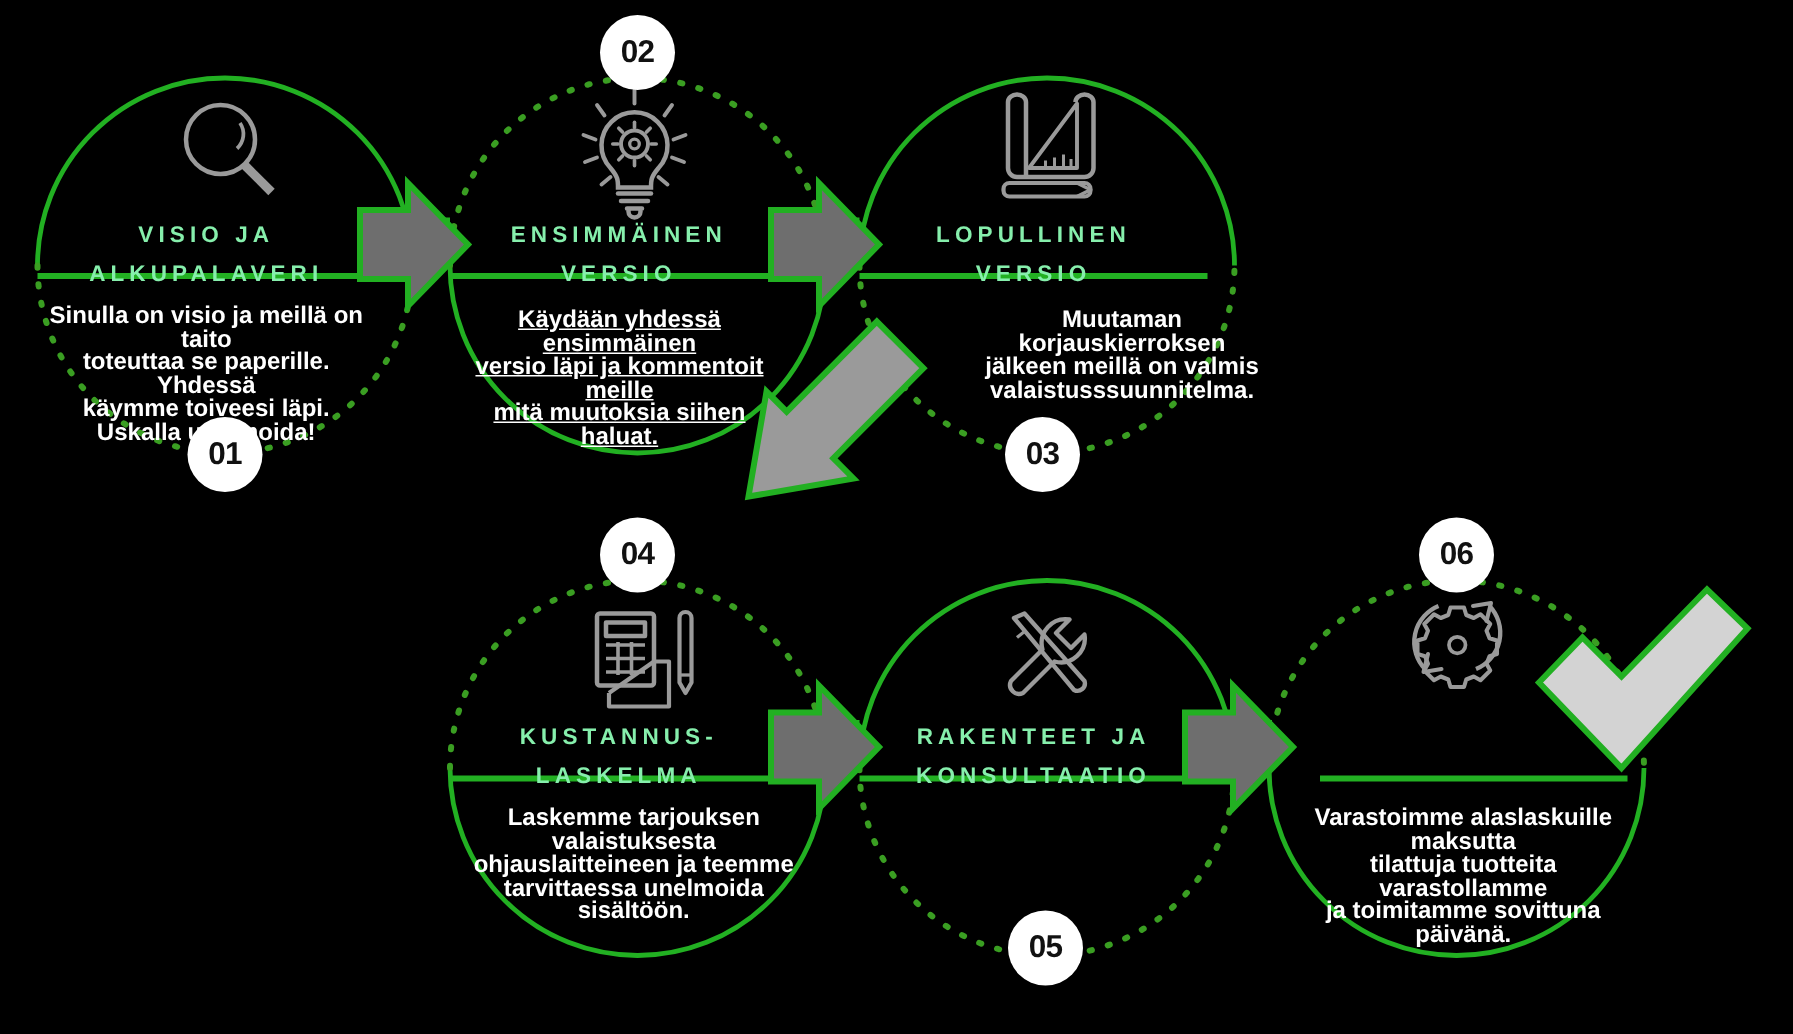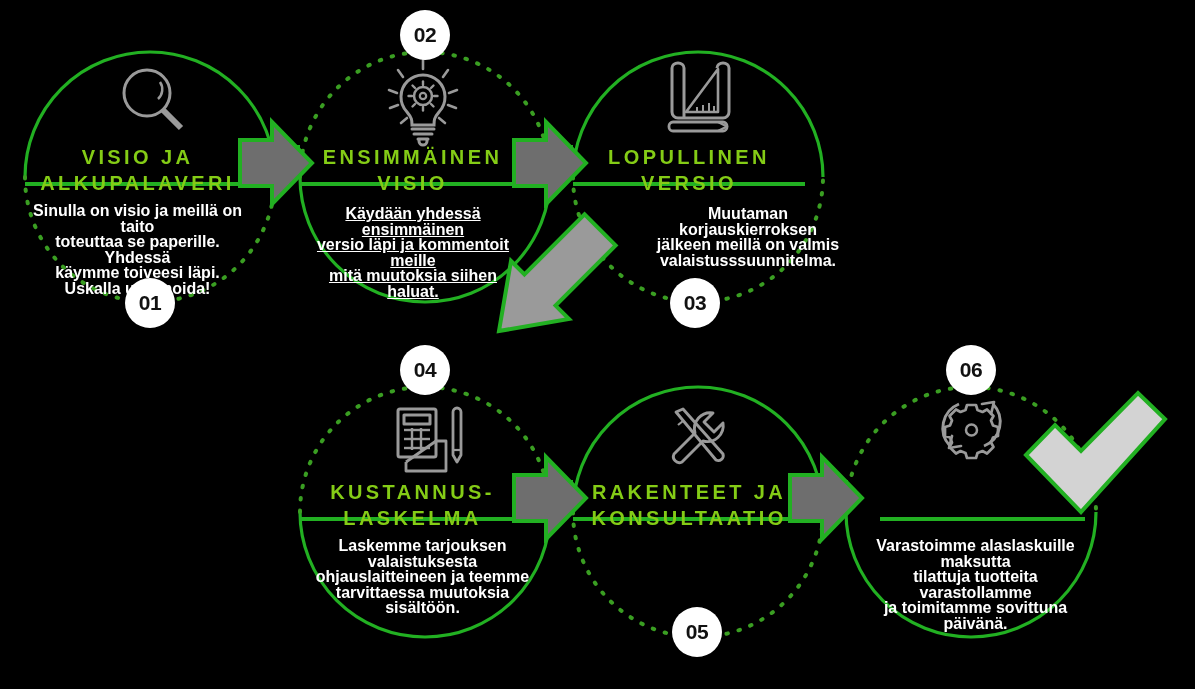--- a/index.html
+++ b/index.html
@@ -1,22 +1,22 @@
 <!DOCTYPE html>
 <html><head>
 <meta charset="utf-8">
 <style>
   html,body{margin:0;padding:0;background:#000;}
   body{width:1195px;height:689px;overflow:hidden;font-family:"Liberation Sans",sans-serif;}
   #stage{position:relative;width:1195px;height:689px;background:#000;}
   #svgroot{position:absolute;left:0;top:0;width:1195px;height:689px;}
   .title{
-    position:absolute;text-align:center;color:#84cc16;
+    position:absolute;text-align:center;color:#86efac;
     font-family:"Liberation Sans",sans-serif;font-weight:bold;
-    font-size:20px;letter-spacing:3.4px;line-height:26px;
+    font-size:15px;letter-spacing:3.4px;line-height:26px;
     white-space:pre-line;
   }
   .desc{
     position:absolute;text-align:center;color:#ffffff;
     font-family:"Liberation Sans",sans-serif;font-weight:bold;
     font-size:16px;line-height:15.5px;white-space:pre-line;
   }
   .badge{
     position:absolute;width:50px;height:50px;border-radius:50%;
     background:#ffffff;color:#111;
@@ -173,41 +173,41 @@
       <path d="M 952 436 l -3 12 l 12 -2" stroke-width="2.7" stroke-linecap="round"></path>
       <path d="M 991 414 l 3 -12 l -12 2" stroke-width="2.7" stroke-linecap="round"></path>
       <path d="M 967 405 l 9 0 l 1.5 5 l 5 2 l 4.5 -2.5 l 6.5 6.5 l -2.5 4.5 l 2 5 l 5 1.5 l 0 9 l -5 1.5 l -2 5 l 2.5 4.5 l -6.5 6.5 l -4.5 -2.5 l -5 2 l -1.5 5 l -9 0 l -1.5 -5 l -5 -2 l -4.5 2.5 l -6.5 -6.5 l 2.5 -4.5 l -2 -5 l -5 -1.5 l 0 -9 l 5 -1.5 l 2 -5 l -2.5 -4.5 l 6.5 -6.5 l 4.5 2.5 l 5 -2 z" stroke-width="2.7"></path>
       <circle cx="971.5" cy="430" r="5.5" stroke-width="2.5"></circle>
     </g>
   </svg>
 
   <div class="title" style="left:25px;top:144px;width:225px;">VISIO JA
 ALKUPALAVERI</div>
   <div class="title" style="left:300px;top:144px;width:225px;">ENSIMMÄINEN
-VISIO</div>
+VERSIO</div>
   <div class="title" style="left:573px;top:144px;width:232px;">LOPULLINEN
 VERSIO</div>
   <div class="title" style="left:300px;top:479px;width:225px;">KUSTANNUS-
 LASKELMA</div>
   <div class="title" style="left:573px;top:479px;width:232px;">RAKENTEET JA
 KONSULTAATIO</div>
 
   <div class="desc" style="left:30px;top:203px;width:215px;">Sinulla on visio ja meillä on taito
 toteuttaa se paperille. Yhdessä
 käymme toiveesi läpi.
 Uskalla unelmoida!</div>
   <div class="desc" style="left:308px;top:206px;width:210px;text-decoration:underline;">Käydään yhdessä ensimmäinen
 versio läpi ja kommentoit meille
 mitä muutoksia siihen haluat.</div>
   <div class="desc" style="left:648px;top:206px;width:200px;">Muutaman korjauskierroksen
 jälkeen meillä on valmis
 valaistusssuunnitelma.</div>
   <div class="desc" style="left:300px;top:538px;width:245px;">Laskemme tarjouksen valaistuksesta
 ohjauslaitteineen ja teemme
-tarvittaessa muutoksia sisältöön.</div>
+tarvittaessa unelmoida sisältöön.</div>
   <div class="desc" style="left:873px;top:538px;width:205px;">Varastoimme alaslaskuille maksutta
 tilattuja tuotteita varastollamme
 ja toimitamme sovittuna päivänä.</div>
 
   <div class="badge" style="left:125px;top:278px;">01</div>
   <div class="badge" style="left:400px;top:10px;">02</div>
   <div class="badge" style="left:670px;top:278px;">03</div>
   <div class="badge" style="left:400px;top:345px;">04</div>
   <div class="badge" style="left:672px;top:607px;">05</div>
   <div class="badge" style="left:946px;top:345px;">06</div>

